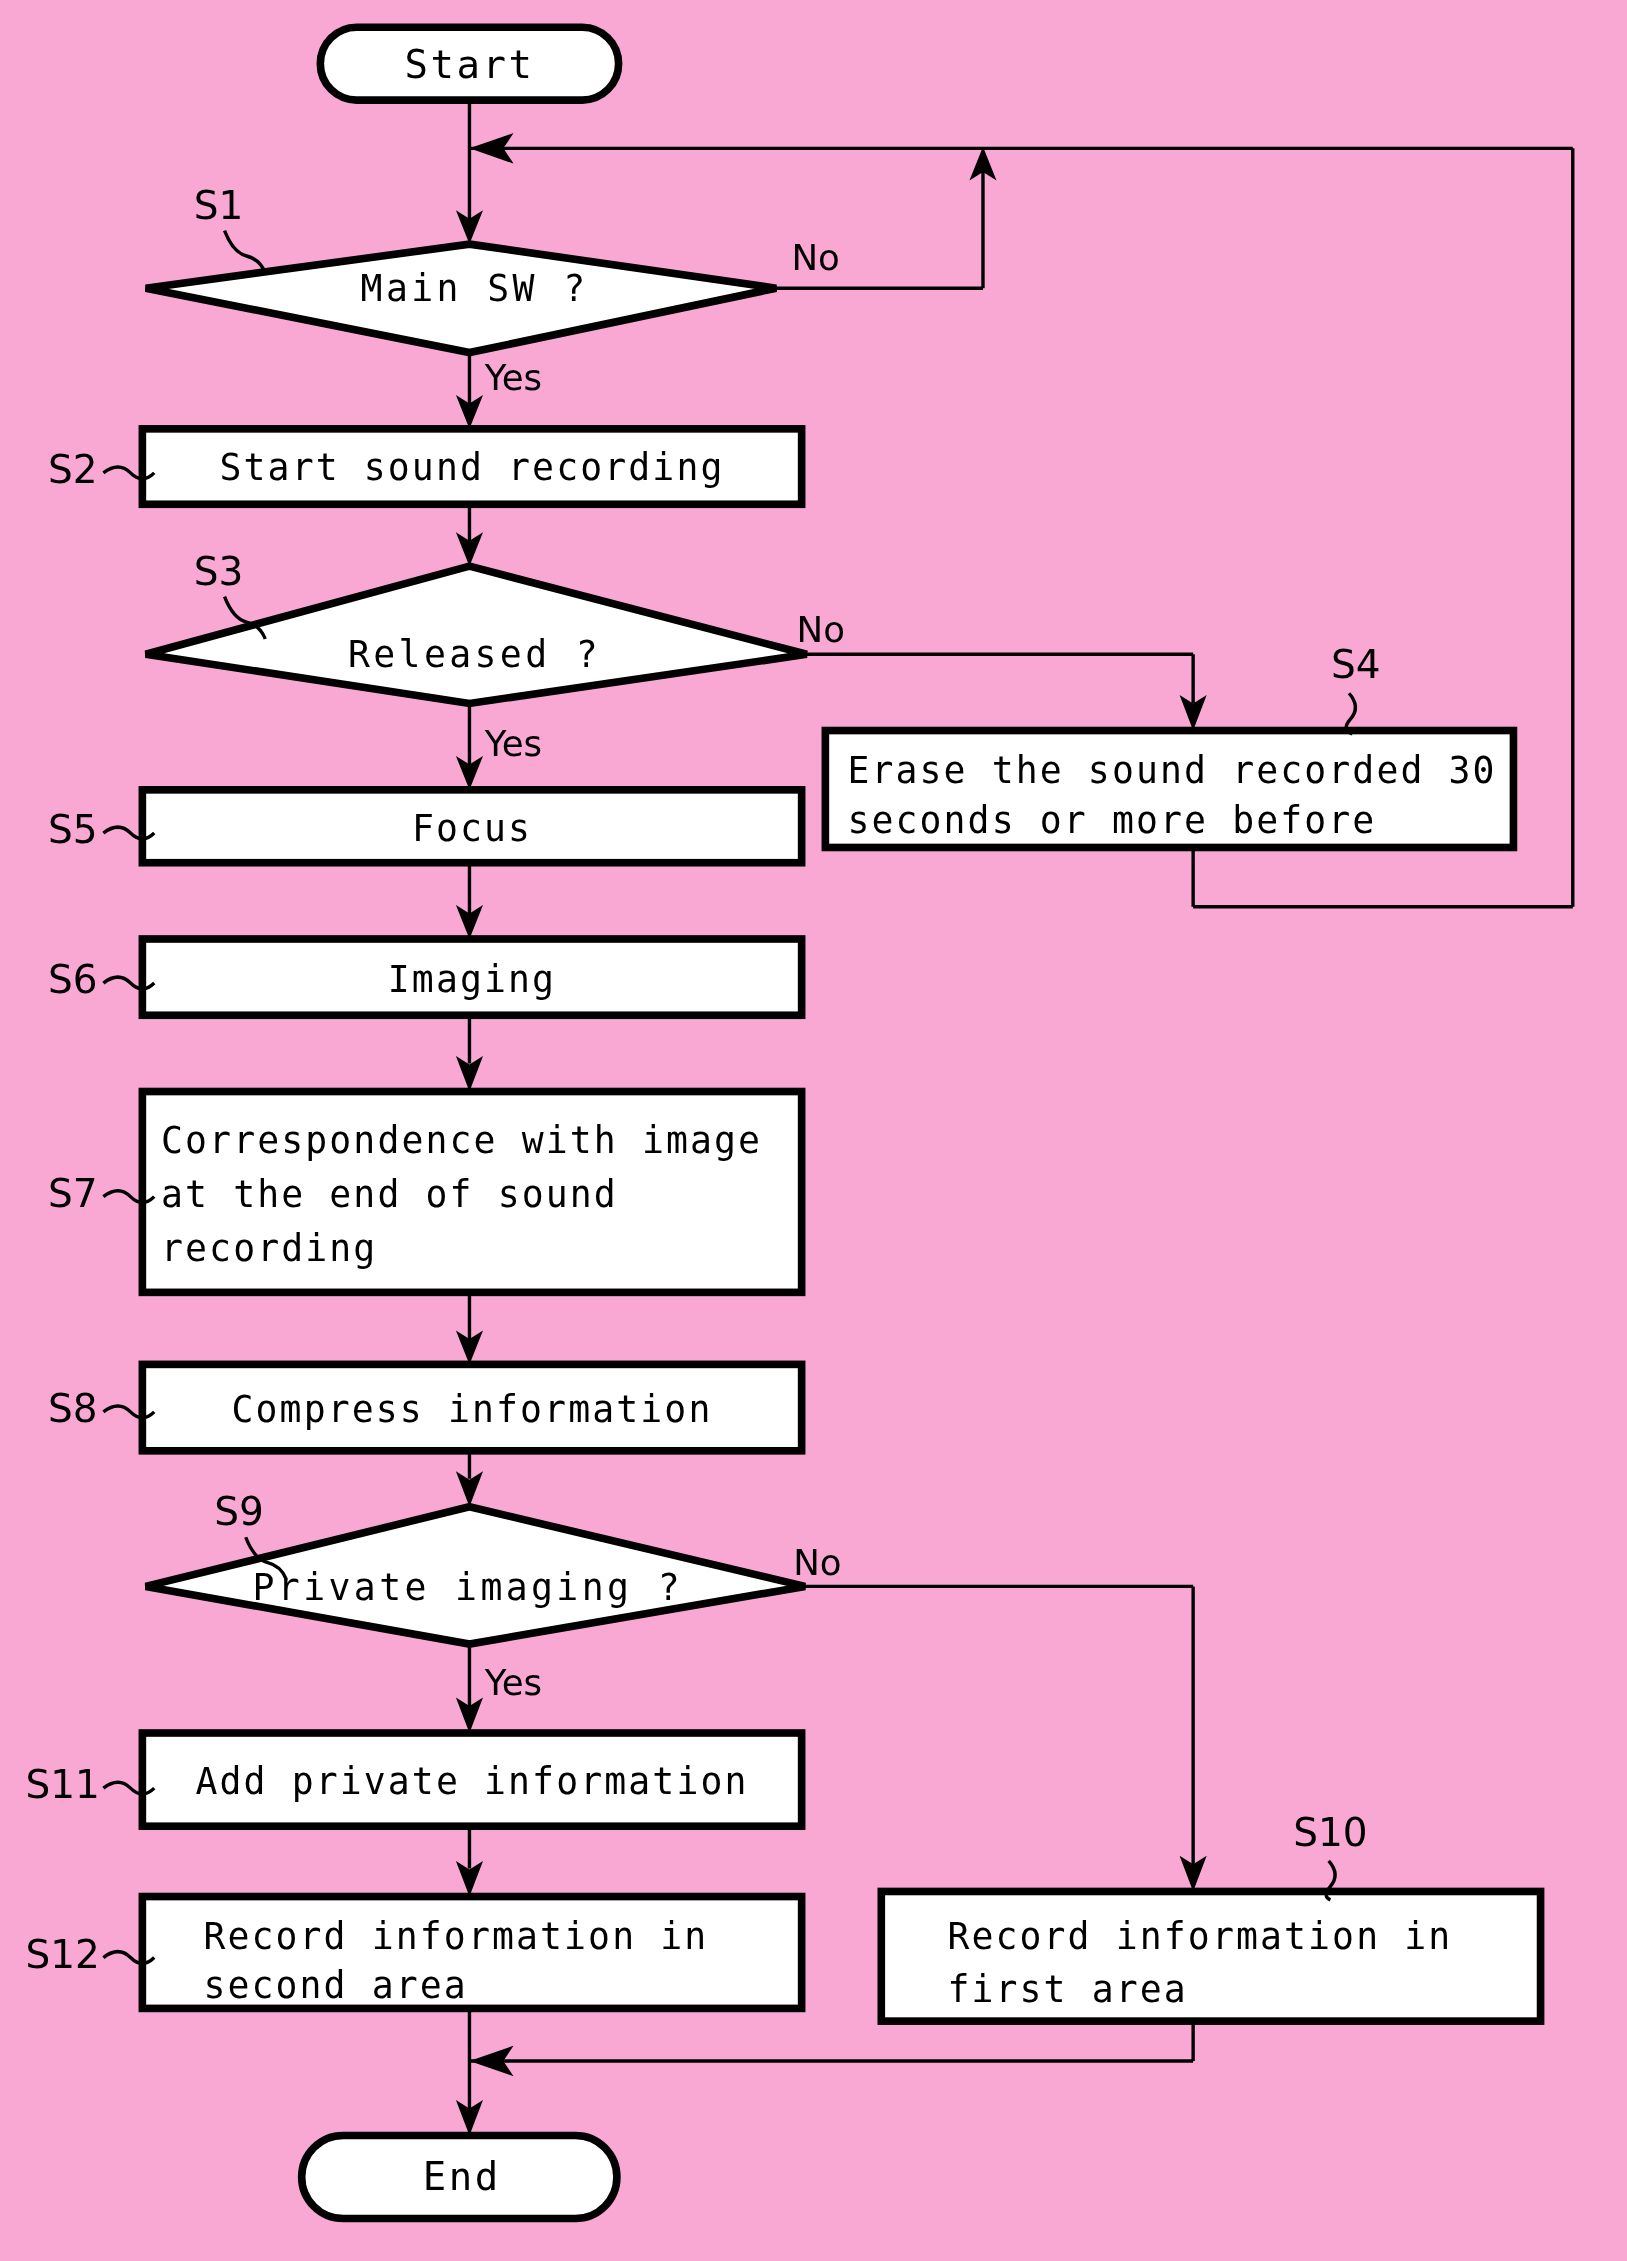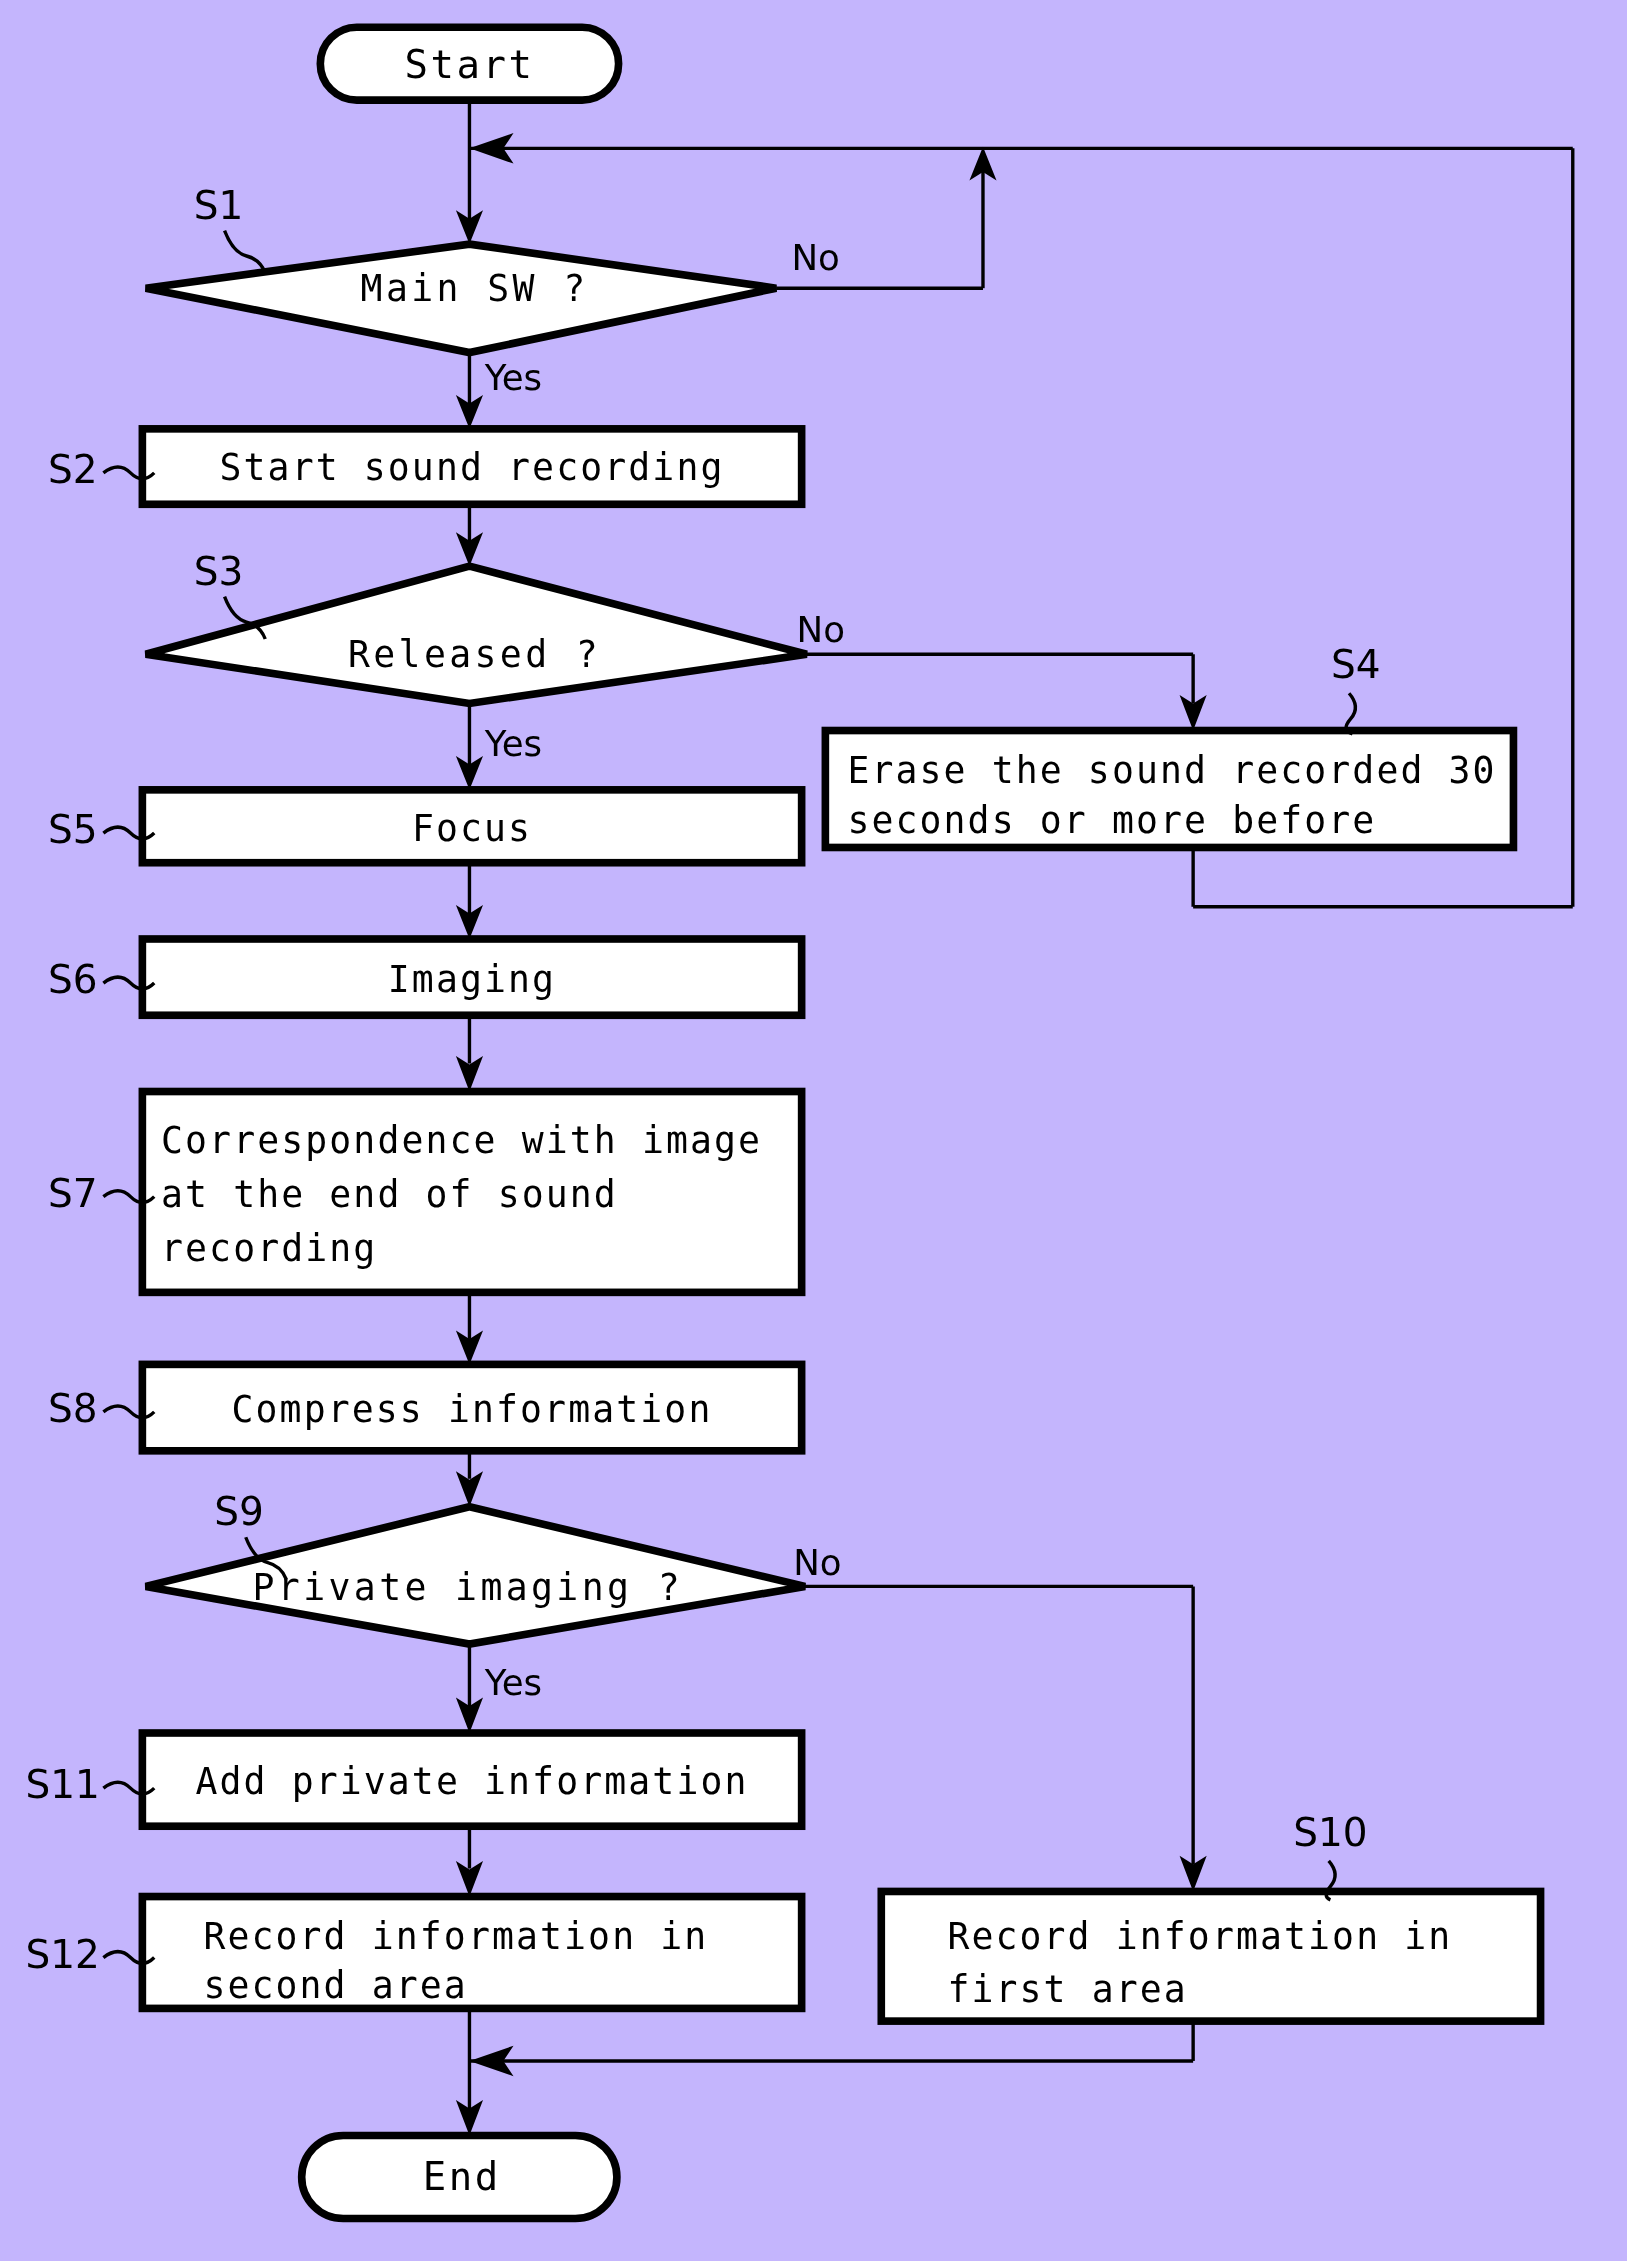--- a/index.html
+++ b/index.html
@@ -10,21 +10,21 @@
   body {
     width: 1627px;
     height: 2261px;
     font-family: "DejaVu Sans Mono", monospace;
     overflow: hidden;
   }
   #flowchart-root {
     position: relative;
     width: 1627px;
     height: 2261px;
-    background: #c4b5fd;
+    background: #f9a8d4;
   }
   svg.chart-svg {
     position: absolute;
     top: 0;
     left: 0;
     width: 1627px;
     height: 2261px;
     display: block;
   }
   .node-text {

